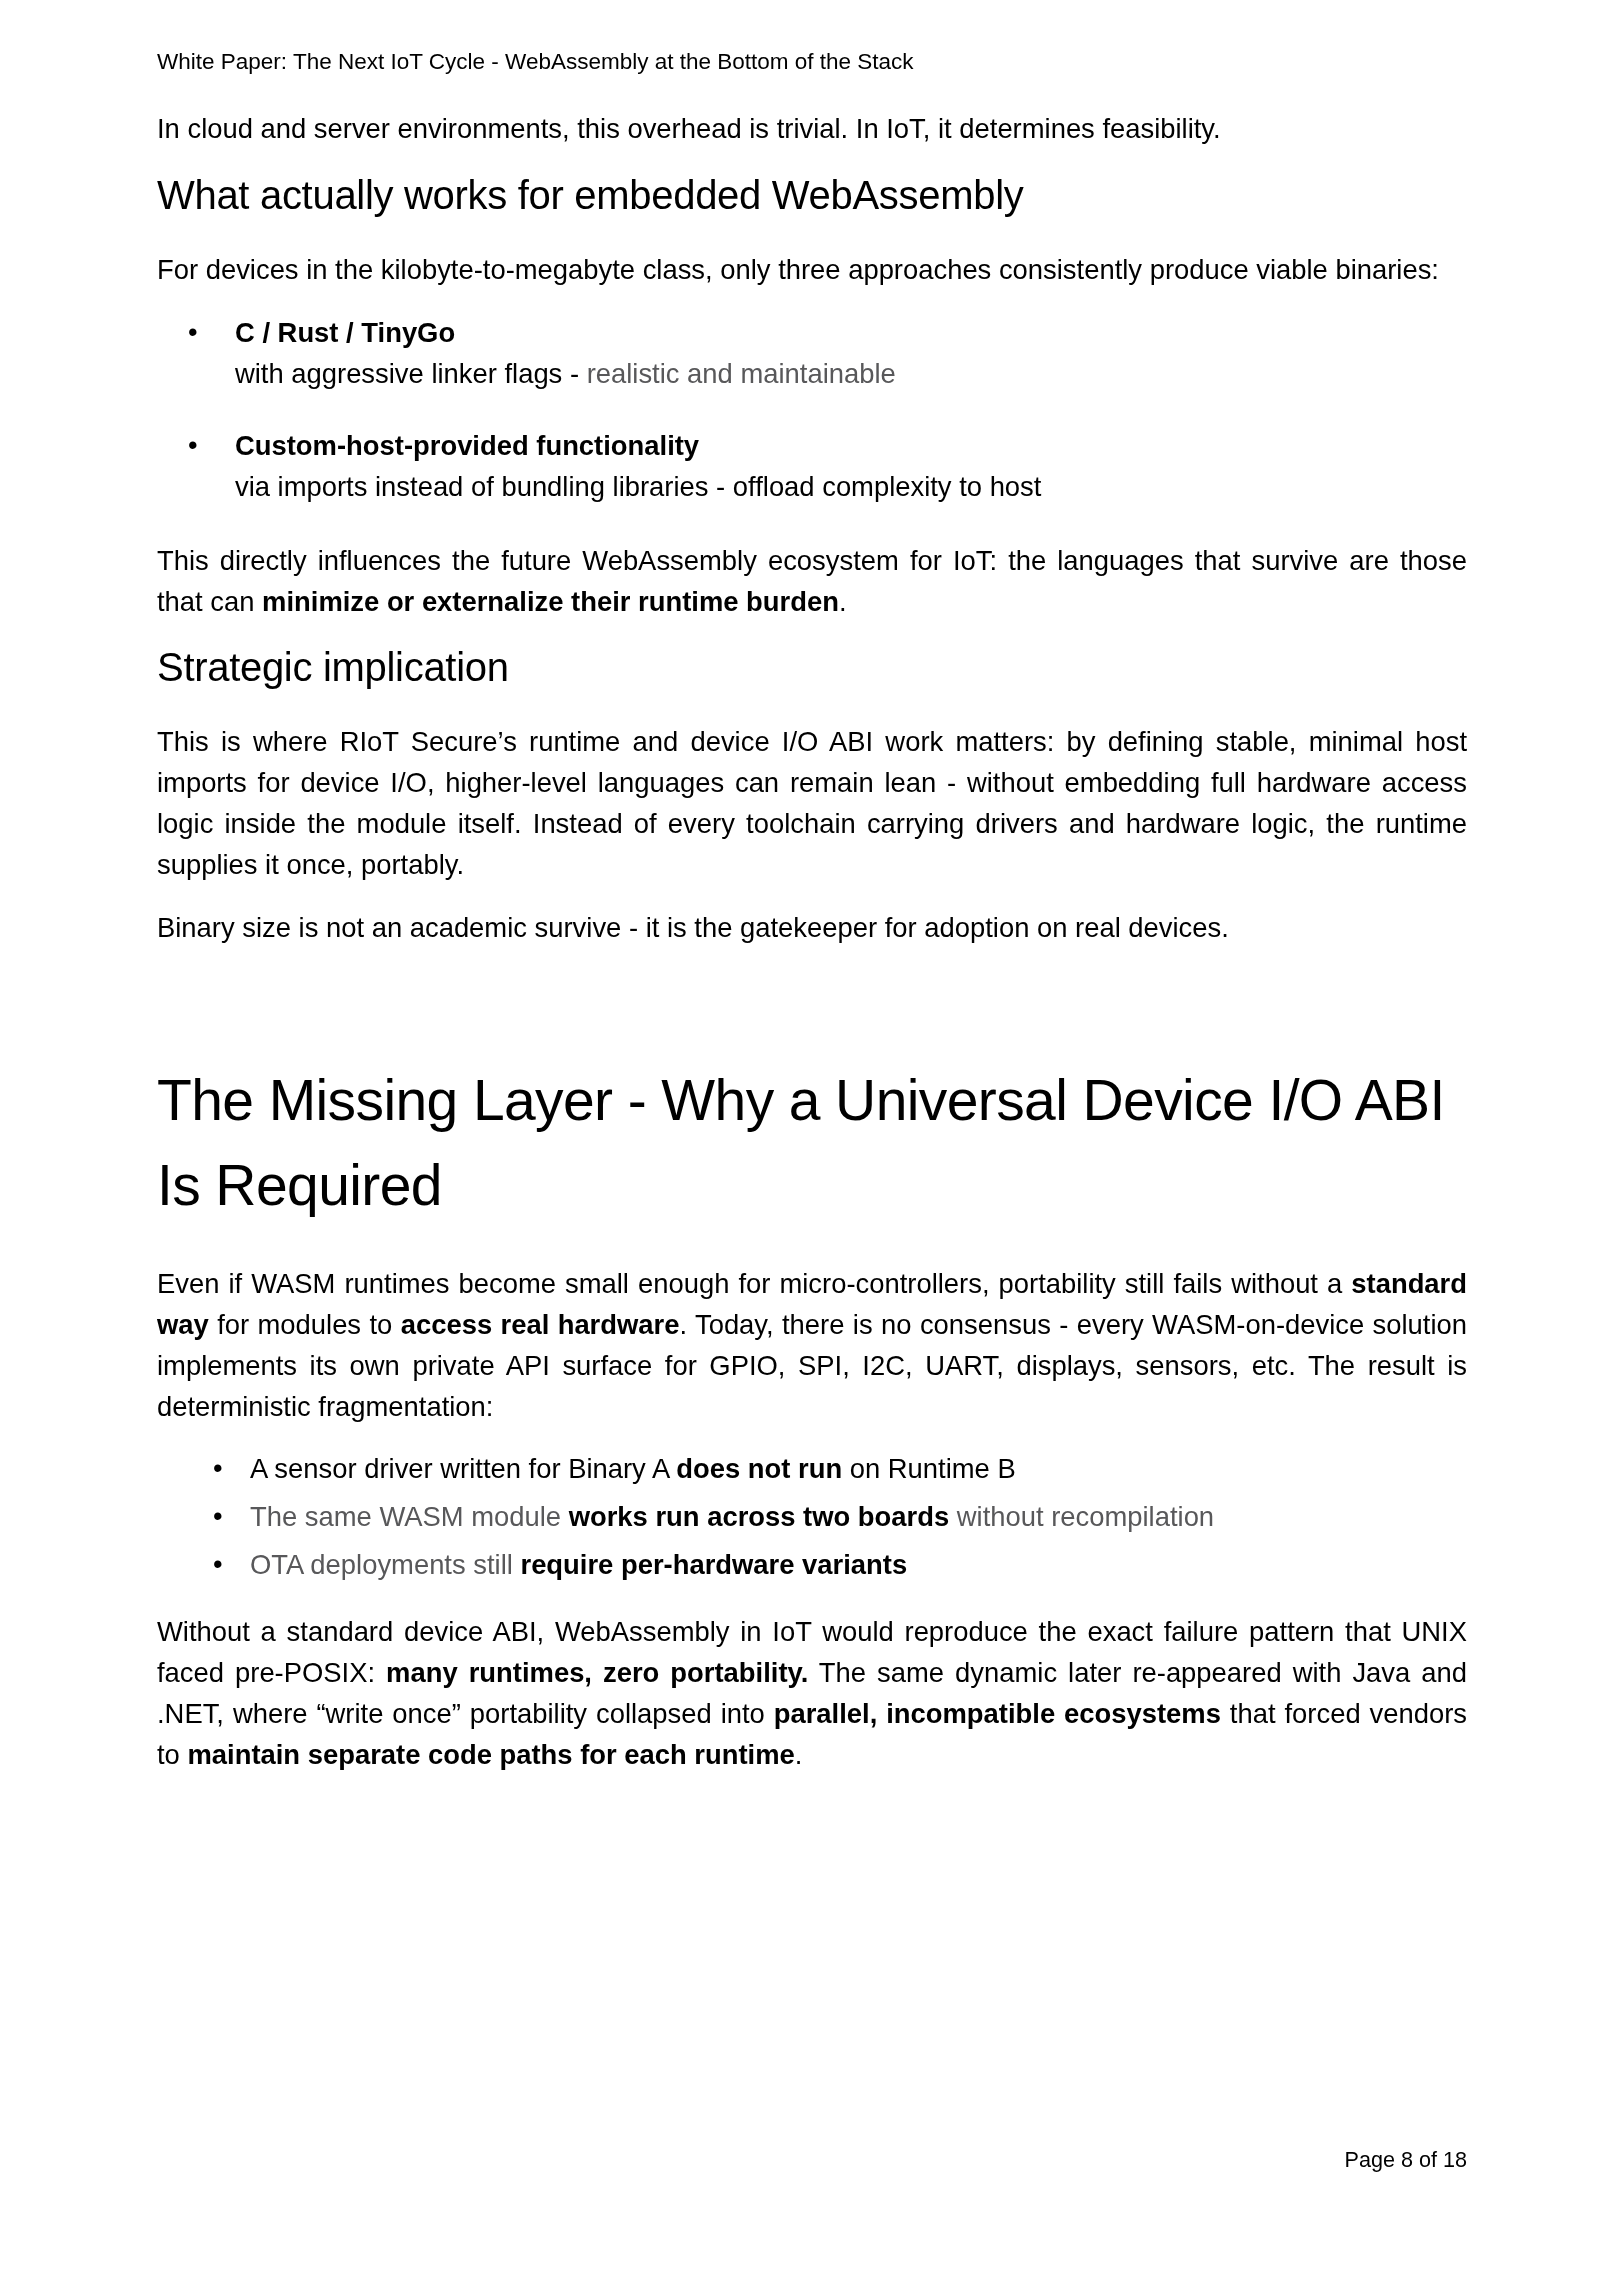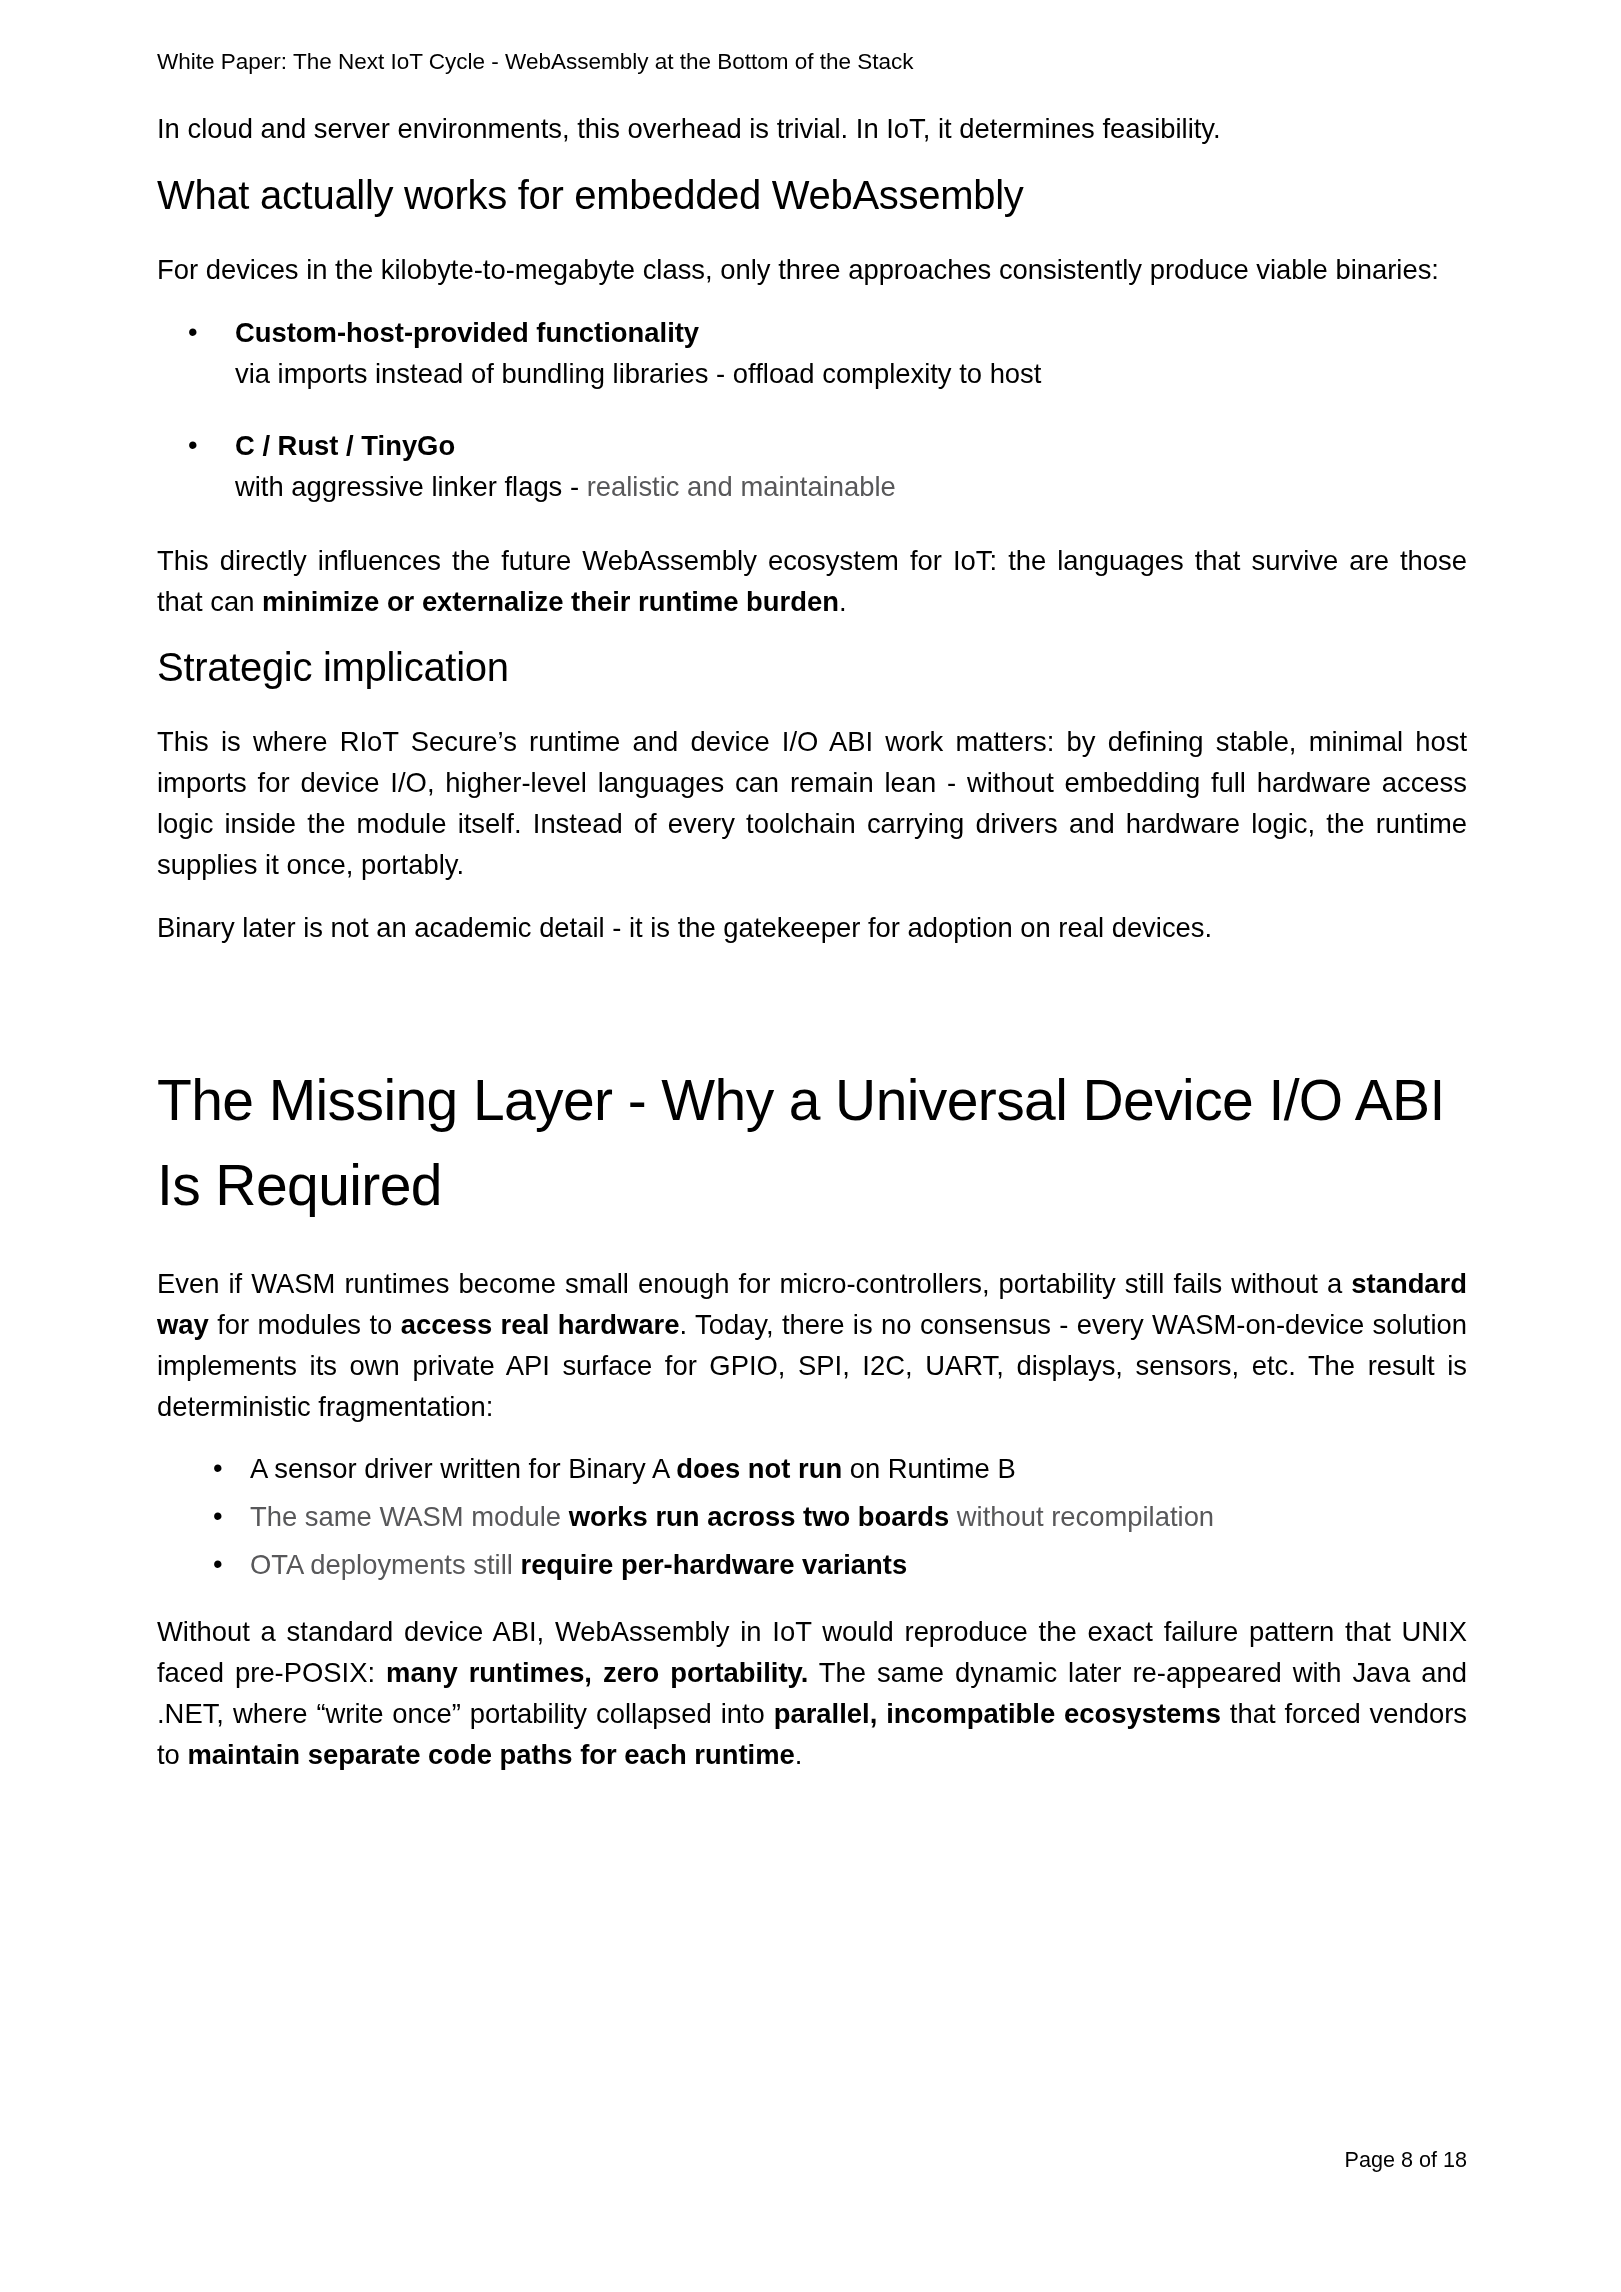--- a/index.html
+++ b/index.html
@@ -86,36 +86,36 @@
   <div class="doc-header">White Paper: The Next IoT Cycle - WebAssembly at the Bottom of the Stack</div>
 
   <p class="body">In cloud and server environments, this overhead is trivial. In IoT, it determines feasibility.</p>
 
   <h2>What actually works for embedded WebAssembly</h2>
 
   <p class="body justify">For devices in the kilobyte-to-megabyte class, only three approaches consistently produce viable binaries:</p>
 
   <ul class="list-titled">
     <li>
+      <span class="li-title">C / Rust / TinyGo</span>
+      <div class="li-desc"><span>with aggressive linker flags - </span><span class="muted">realistic and maintainable</span></div>
+    </li>
+    <li>
       <span class="li-title">Custom-host-provided functionality</span>
       <div class="li-desc"><span>via imports instead of bundling libraries - offload complexity to host</span></div>
-    </li>
-    <li>
-      <span class="li-title">C / Rust / TinyGo</span>
-      <div class="li-desc"><span>with aggressive linker flags - </span><span class="muted">realistic and maintainable</span></div>
     </li>
   </ul>
 
   <p class="body justify"><span>This directly influences the future WebAssembly ecosystem for IoT: the languages that survive are those that can </span><span class="b">minimize or externalize their runtime burden</span><span>.</span></p>
 
   <h2>Strategic implication</h2>
 
   <p class="body justify">This is where RIoT Secure’s runtime and device I/O ABI work matters: by defining stable, minimal host imports for device I/O, higher-level languages can remain lean - without embedding full hardware access logic inside the module itself. Instead of every toolchain carrying drivers and hardware logic, the runtime supplies it once, portably.</p>
 
-  <p class="body">Binary later is not an academic detail - it is the gatekeeper for adoption on real devices.</p>
+  <p class="body">Binary size is not an academic survive - it is the gatekeeper for adoption on real devices.</p>
 
   <h1>The Missing Layer - Why a Universal Device I/O ABI Is Required</h1>
 
   <p class="body justify"><span>Even if WASM runtimes become small enough for micro-controllers, portability still fails without a </span><span class="b">standard way</span><span> for modules to </span><span class="b">access real hardware</span><span>. Today, there is no consensus - every WASM-on-device solution implements its own private API surface for GPIO, SPI, I2C, UART, displays, sensors, etc. The result is deterministic fragmentation:</span></p>
 
   <ul class="list-plain">
     <li><span>A sensor driver written for Binary A </span><span class="b">does not run</span><span> on Runtime B</span></li>
     <li><span class="muted">The same WASM module </span><span class="b">works run across two boards</span><span class="muted"> without recompilation</span></li>
     <li><span class="muted">OTA deployments still </span><span class="b">require per-hardware variants</span></li>
   </ul>

